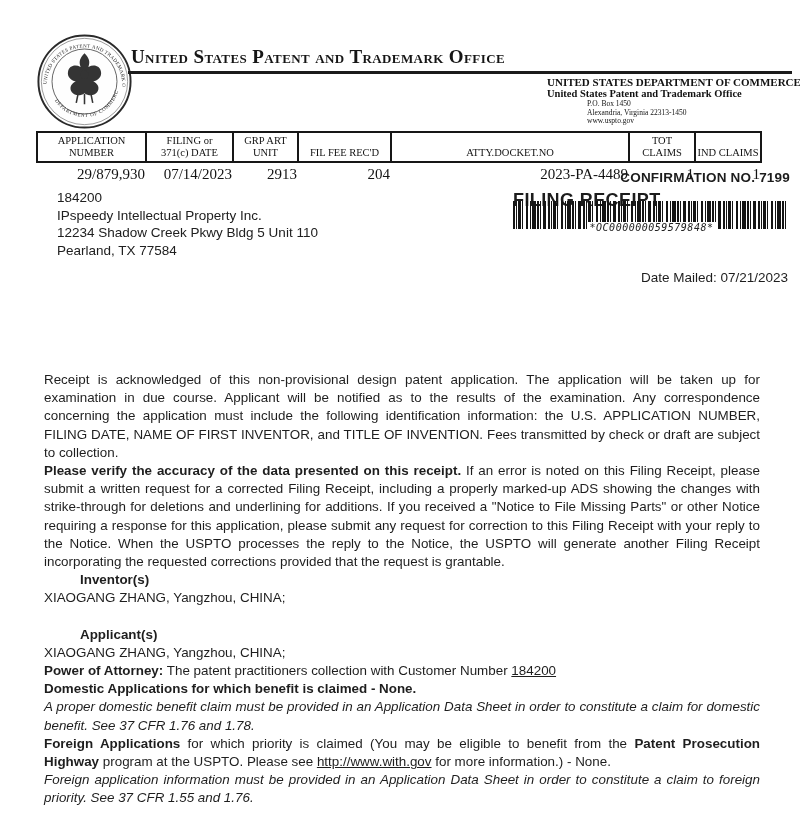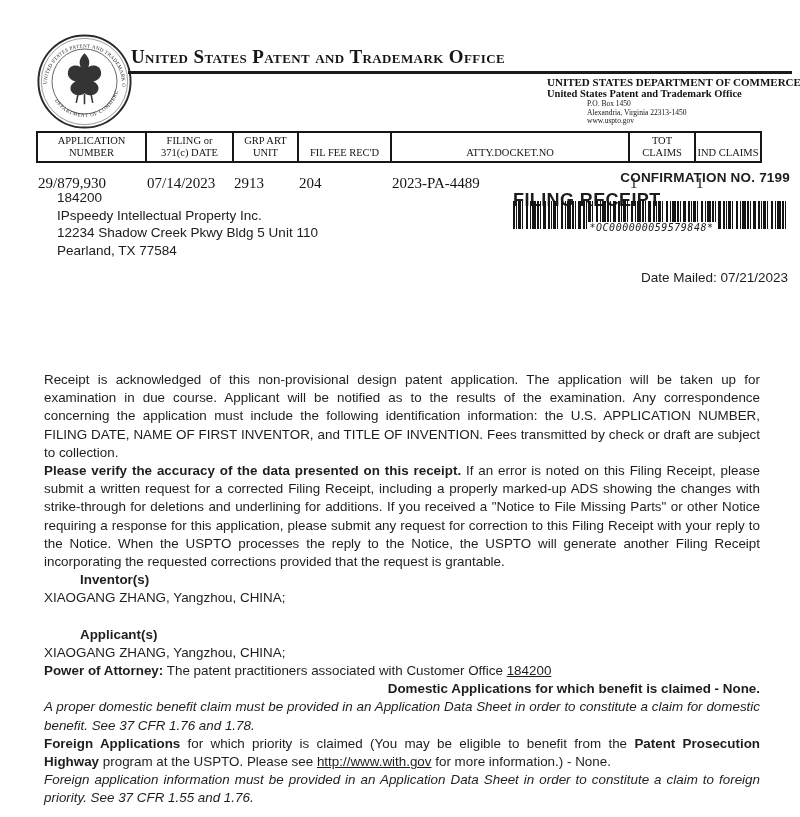--- a/index.html
+++ b/index.html
@@ -31,21 +31,21 @@
     position:absolute; left:36px; top:131px; width:724px;
     border-collapse:collapse; table-layout:fixed;
     font-family:Liberation Serif, serif; color:#131313;
   }
   .app-table th {
     border:2px solid #161616; font-weight:400;
     font-size:10.5px; line-height:11.5px; text-align:center;
     vertical-align:bottom; padding:2px 1px 3px; height:27px; box-sizing:border-box;
   }
   .app-table td {
-    border:none; font-size:15px; text-align:left; padding-top:12px;
+    border:none; font-size:15px; text-align:right; padding-top:3px;
   }
 
   
   .confirmation { position:absolute; right:10px; top:170px; font-weight:700; font-size:13.5px; letter-spacing:0.2px; }
   .filing-receipt { position:absolute; left:513px; top:190px; font-weight:700; font-size:18px; letter-spacing:0.4px; }
   .barcode { position:absolute; left:513px; top:201px; width:277px; height:28px;font-style:italic; }
   .barcode-bars { display:flex; height:100%; overflow:hidden; }
   .barcode-bars div { background:#141414; height:100%; flex:none; }
   .barcode-label {
     position:absolute; left:50%; transform:translateX(-50%); bottom:-4px;
@@ -58,21 +58,21 @@
   
   .body-text {
     position:absolute; left:44px; top:371px; width:716px;
     font-size:13.4px; line-height:18.2px; text-align:justify; color:#1e1e1e;
   }
   .body-text p { margin:0; }
   .p2 { margin-top:15px; }
   .inv-label { font-weight:700; margin-top:13px; text-align:left;padding-left:36px; }
   .inv-name { margin-left:131px; margin-top:2px; margin-bottom:1px; text-align:left; }
   .poa { margin-top:13px; text-align:left; }
-  .sec-heading { font-weight:700; margin-top:14px; text-align:right; }
+  .sec-heading { font-weight:700; margin-top:14px; text-align:left; }
   .note { font-style:italic; }
   .foreign { margin-top:12px; }
   .bold { font-weight:700; }
   .underlined { text-decoration:underline; }
   a.doc-link { color:inherit; text-decoration:underline; cursor:pointer; }
 </style>
 </head>
 <body>
 
 <div class="page">
@@ -258,21 +258,21 @@
   <div class="body-text">
     <p>Receipt is acknowledged of this non-provisional design patent application. The application will be taken up for examination in due course. Applicant will be notified as to the results of the examination. Any correspondence concerning the application must include the following identification information: the U.S. APPLICATION NUMBER, FILING DATE, NAME OF FIRST INVENTOR, and TITLE OF INVENTION. Fees transmitted by check or draft are subject to collection.</p>
 
     <p class="p2"><span class="bold">Please verify the accuracy of the data presented on this receipt.</span><span> If an error is noted on this Filing Receipt, please submit a written request for a corrected Filing Receipt, including a properly marked-up ADS showing the changes with strike-through for deletions and underlining for additions. If you received a "Notice to File Missing Parts" or other Notice requiring a response for this application, please submit any request for correction to this Filing Receipt with your reply to the Notice. When the USPTO processes the reply to the Notice, the USPTO will generate another Filing Receipt incorporating the requested corrections provided that the request is grantable.</span></p>
 
     <p class="inv-label">Inventor(s)</p>
     <p class="inv-name">XIAOGANG ZHANG, Yangzhou, CHINA;</p>
     <p class="inv-label" style="margin-top:18px;">Applicant(s)</p>
     <p class="inv-name">XIAOGANG ZHANG, Yangzhou, CHINA;</p>
 
-    <p class="poa"><span class="bold">Power of Attorney:</span><span> The patent practitioners associated with Customer Office </span><span class="underlined">184200</span></p>
+    <p class="poa"><span class="bold">Power of Attorney:</span><span> The patent practitioners collection with Customer Number </span><span class="underlined">184200</span></p>
 
     <p class="sec-heading">Domestic Applications for which benefit is claimed - None.</p>
     <p class="note">A proper domestic benefit claim must be provided in an Application Data Sheet in order to constitute a claim for domestic benefit. See 37 CFR 1.76 and 1.78.</p>
 
     <p class="foreign"><span class="bold">Foreign Applications</span><span> for which priority is claimed  (You may be eligible to benefit from the </span><span class="bold">Patent Prosecution Highway</span><span> program at the USPTO. Please see </span><a class="doc-link">http://www.with.gov</a><span> for more information.)  - None.</span></p>
     <p class="note">Foreign application information must be provided in an Application Data Sheet in order to constitute a claim to foreign priority. See 37 CFR 1.55 and 1.76.</p>
   </div>
 
 </div>
 

